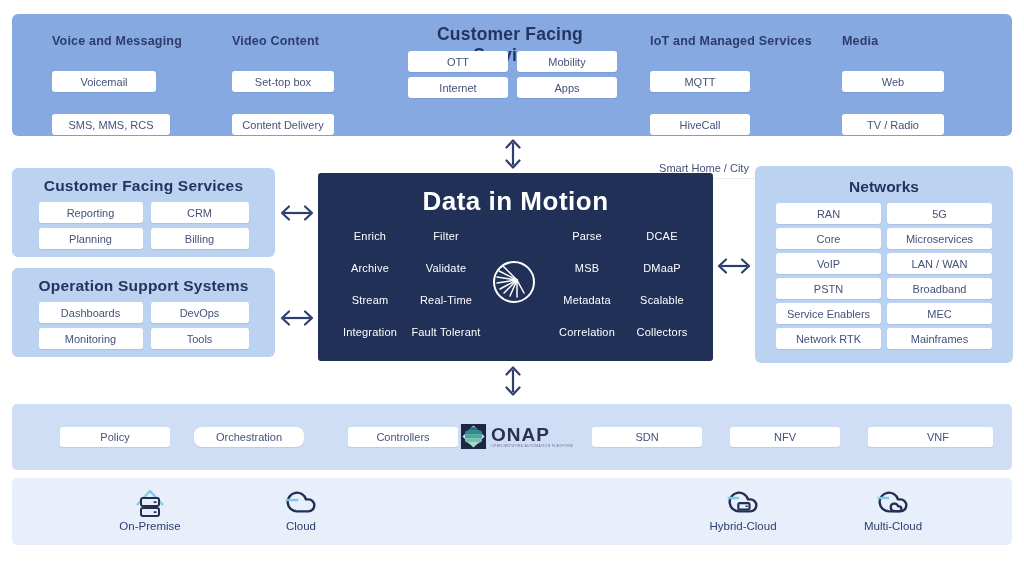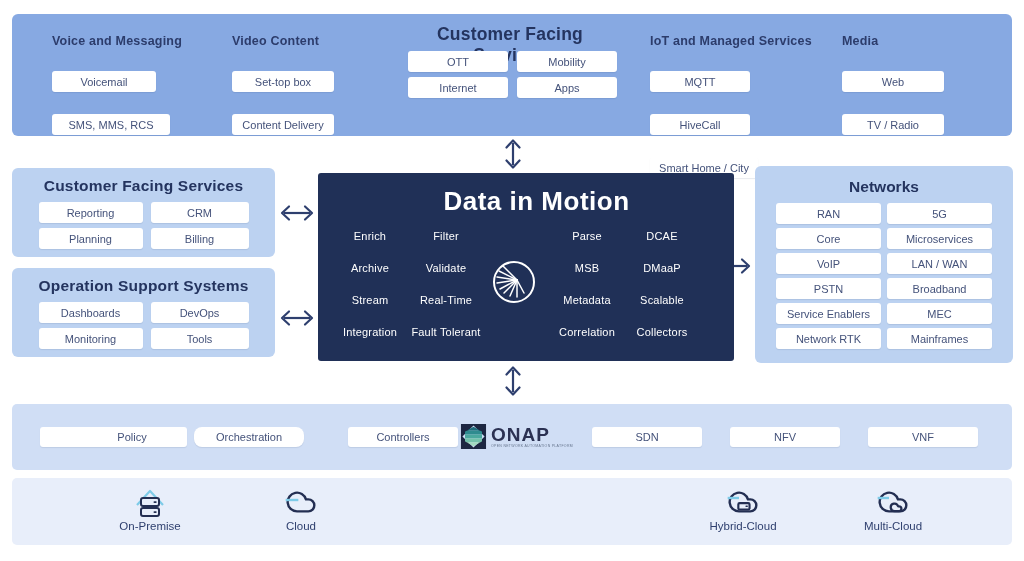--- a/index.html
+++ b/index.html
@@ -5,21 +5,21 @@
   html,body{margin:0;padding:0;background:#ffffff;}
   .canvas{
     position:relative;width:1024px;height:561px;background:#ffffff;
     font-family:"Liberation Sans",sans-serif;overflow:hidden;
   }
   
   .top-band{position:absolute;left:12px;top:14px;width:1000px;height:122px;background:#87a9e2;border-radius:6px;}
   .panel{position:absolute;background:#bcd2f1;border-radius:6px;}
   .band1{position:absolute;left:12px;top:404px;width:1000px;height:66px;background:#d0def5;border-radius:5px;}
   .band2{position:absolute;left:12px;top:478px;width:1000px;height:67px;background:#e8eefa;border-radius:5px;}
-  .center-box{position:absolute;left:318px;top:173px;width:395px;height:188px;background:#203057;border-radius:3px;padding-left:21px;}
+  .center-box{position:absolute;left:318px;top:173px;width:395px;height:188px;background:#203057;border-radius:3px;}
   
   .big-title{position:absolute;text-align:center;font-size:17.5px;font-weight:700;color:#24345f;letter-spacing:.2px;}
   .g{position:absolute;display:flex;flex-direction:column;align-items:flex-start;gap:22px;}
   .g-heading{font-size:12.5px;font-weight:700;color:#2c3c6b;letter-spacing:.2px;margin-bottom:1px;white-space:nowrap;}
   .chip{background:#ffffff;height:21px;border-radius:3px;display:flex;align-items:center;justify-content:center;
         font-size:11px;color:#44527a;white-space:nowrap;box-shadow:0 1px 1px rgba(30,50,90,.10);}
   .grid-cfs{position:absolute;left:408px;top:51px;display:grid;grid-template-columns:100px 100px;gap:5px 9px;}
   .p-title{text-align:center;font-size:15.5px;font-weight:700;color:#24345f;margin-top:9px;letter-spacing:.2px;}
   .p-grid{display:grid;grid-template-columns:104px 98px;gap:5px 8px;justify-content:center;margin-top:7px;}
   .n-title{text-align:center;font-size:15.5px;font-weight:700;color:#24345f;margin-top:12px;}
@@ -175,21 +175,21 @@
       <div class="chip">PSTN</div>
       <div class="chip">Broadband</div>
       <div class="chip">Service Enablers</div>
       <div class="chip">MEC</div>
       <div class="chip">Network RTK</div>
       <div class="chip">Mainframes</div>
     </div>
   </section>
 
   <section class="band1">
-    <div class="chip b1-chip" style="left:28px;padding-left:37px;">Policy</div>
+    <div class="chip b1-chip" style="left:48px;">Policy</div>
     <div class="chip b1-chip" style="left:182px;border-radius:8px;">Orchestration</div>
     <div class="chip b1-chip" style="left:316px;margin-left:20px;">Controllers</div>
     <div class="onap">
       <svg width="27" height="27" viewBox="0 0 28 28">
         <path d="M1,1 H27 V27 H1 Z M14,2.5 L25.5,14 L14,25.5 L2.5,14 Z" fill="#1d2742" fill-rule="evenodd"></path>
         <clipPath id="hexclip">
             <polygon points="14,4 23,9 23,19 14,24 5,19 5,9"></polygon>
           </clipPath>
         <g clip-path="url(#hexclip)">
           <rect x="5" y="4" width="18" height="4" fill="#1e6e7c"></rect>
@@ -199,21 +199,21 @@
           <rect x="5" y="20" width="18" height="4" fill="#a3dbc0"></rect>
         </g>
       </svg>
       <div class="onap-text">
         <span class="onap-name">ONAP</span>
         <span class="onap-sub">OPEN NETWORK AUTOMATION PLATFORM</span>
       </div>
     </div>
     <div class="chip b1-chip" style="left:580px;">SDN</div>
     <div class="chip b1-chip" style="left:718px;">NFV</div>
-    <div class="chip b1-chip" style="left:856px;">VNF</div>
+    <div class="chip b1-chip" style="left:856px;padding-left:15px;">VNF</div>
   </section>
 
   <section class="band2">
     <div class="vitem" style="left:239px;">
       <svg width="34" height="32" viewBox="0 0 24 24">
         <path d="M17.5 19H9a7 7 0 1 1 6.71-9h1.79a4.5 4.5 0 1 1 0 9Z" fill="#e8eefa" stroke="#232e52" stroke-width="1.8" stroke-linejoin="round"></path>
         <line x1="0.5" y1="10.5" x2="10" y2="10.5" stroke="#7ecbe8" stroke-width="1.8"></line>
       </svg>
       <span class="v-label">Cloud</span>
     </div>

